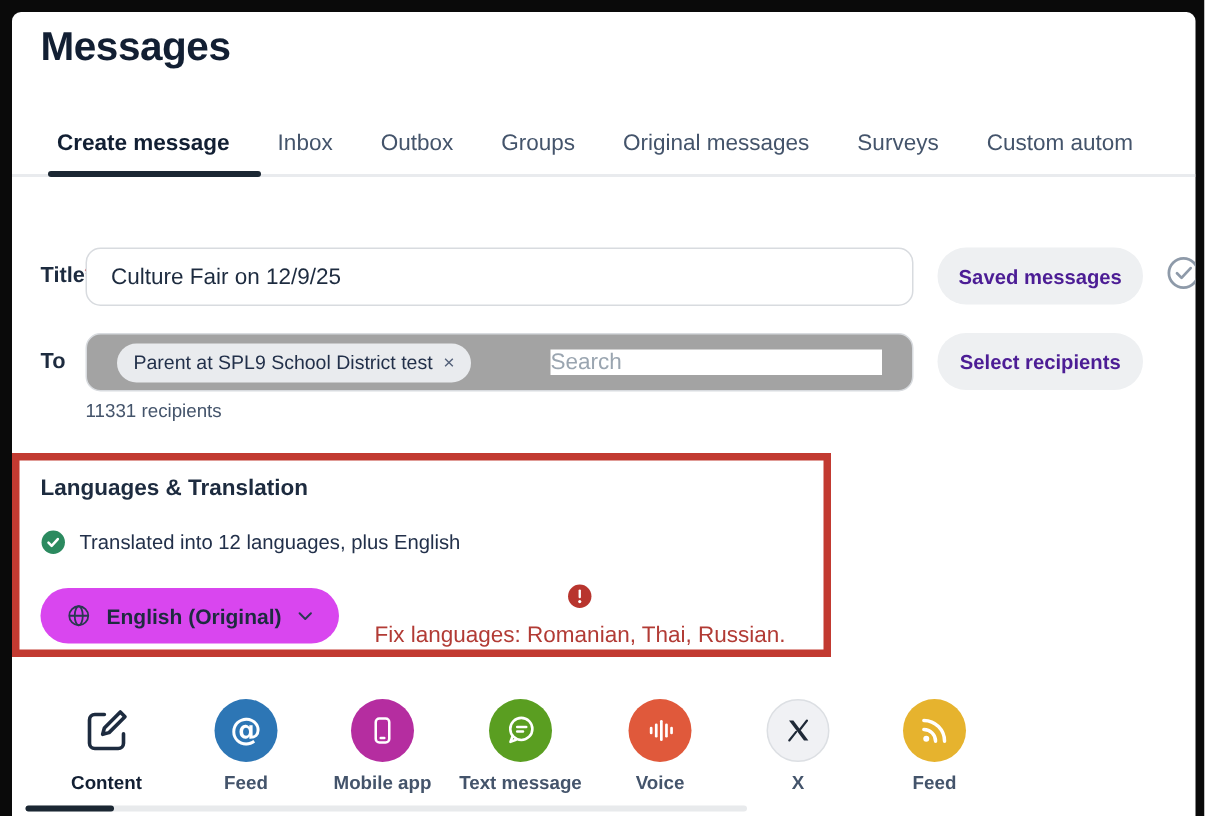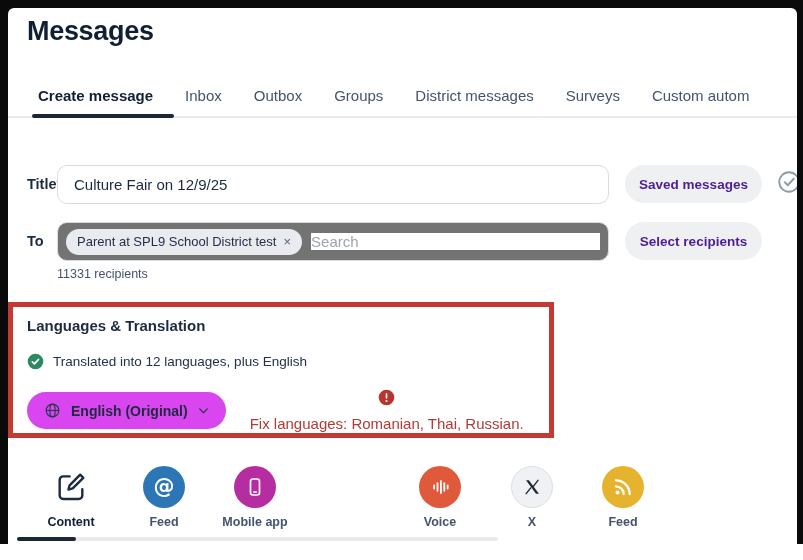--- a/index.html
+++ b/index.html
@@ -28,22 +28,22 @@
   .field-label { position: absolute; font-size: 14.5px; font-weight: 700; color: #1d2b3f; }
   .asterisk { color: #c8313a; }
   .text-input {
     position: absolute; left: 49px; width: 552px; height: 39px;
     border: 1.5px solid #d8dbdf; border-radius: 10px; padding: 0 16px;
     font-size: 15px; color: #1d2b3f; font-family: "Liberation Sans", sans-serif;
     outline: none; background: #fff;
   }
   .to-box {
     position: absolute; left: 49px; top: 214px; width: 552px; height: 39px;
-    border: 1.5px solid #d8dbdf; border-radius: 10px; background: #737373;
-    display: flex; align-items: center; padding: 0 8px;
+    border: 1.5px solid #d8dbdf; border-radius: 10px; background: #a3a3a3;
+    display: flex; align-items: center; padding: 0 20px; gap: 44px;
   }
   .chip {
     display: flex; align-items: center; gap: 7px; height: 26px;
     background: #e9ebee; border-radius: 13px; padding: 0 11px;
     font-size: 13px; color: #22304a; white-space: nowrap; cursor: default;
   }
   .chip-x { color: #55627a; font-size: 13px; cursor: pointer; }
   .search-input {
     border: none; outline: none; flex: 1; min-width: 40px; margin-left: 9px;
     font-size: 15px; color: #1d2b3f; font-family: "Liberation Sans", sans-serif;
@@ -98,21 +98,21 @@
 <div class="frame">
   <div class="screen">
 
     <div class="page-title">Messages</div>
 
     <div class="tabs">
       <span class="tab active">Create message</span>
       <span class="tab">Inbox</span>
       <span class="tab">Outbox</span>
       <span class="tab">Groups</span>
-      <span class="tab">District messages</span>
+      <span class="tab">Original messages</span>
       <span class="tab">Surveys</span>
       <span class="tab">Custom autom</span>
     </div>
     <div class="tab-track"></div>
     <div class="tab-active-bar"></div>
 
     <div class="field-label" style="left:19px; top:168px;">
       <span>Title</span><span class="asterisk">*</span>
     </div>
     <input class="text-input" style="top: 157px;" value="Culture Fair on 12/9/25">
@@ -196,20 +196,31 @@
       <div class="channel ch2">
         <span class="ch-circle bg-mobile">
           <svg width="24" height="24" viewBox="0 0 24 24" fill="none" stroke="#ffffff" stroke-width="1.7" stroke-linecap="round">
             <rect x="7.5" y="4" width="9" height="16" rx="2.4"></rect>
             <line x1="10.8" y1="17" x2="13.2" y2="17"></line>
           </svg>
         </span>
         <span class="ch-label">Mobile app</span>
       </div>
 
+      <div class="channel ch3">
+        <span class="ch-circle bg-text">
+          <svg width="26" height="26" viewBox="0 0 24 24" fill="none" stroke="#ffffff" stroke-width="1.6" stroke-linecap="round" stroke-linejoin="round">
+            <circle cx="12.5" cy="11" r="6.8"></circle>
+            <path d="M7.2 15.4L5.8 19l3.4-1.3"></path>
+            <line x1="10" y1="9.8" x2="15.5" y2="9.8"></line>
+            <line x1="10" y1="12.6" x2="13.5" y2="12.6"></line>
+          </svg>
+        </span>
+        <span class="ch-label">Text message</span>
+      </div>
 
       <div class="channel ch4">
         <span class="ch-circle bg-voice">
           <svg width="24" height="24" viewBox="0 0 24 24" fill="#ffffff">
             <rect x="5.2" y="9.5" width="1.8" height="5" rx="0.9"></rect>
             <rect x="8.6" y="7.3" width="1.8" height="9.4" rx="0.9"></rect>
             <rect x="12" y="5" width="1.8" height="14" rx="0.9"></rect>
             <rect x="15.4" y="7.3" width="1.8" height="9.4" rx="0.9"></rect>
             <rect x="18.8" y="9.5" width="1.8" height="5" rx="0.9"></rect>
           </svg>

